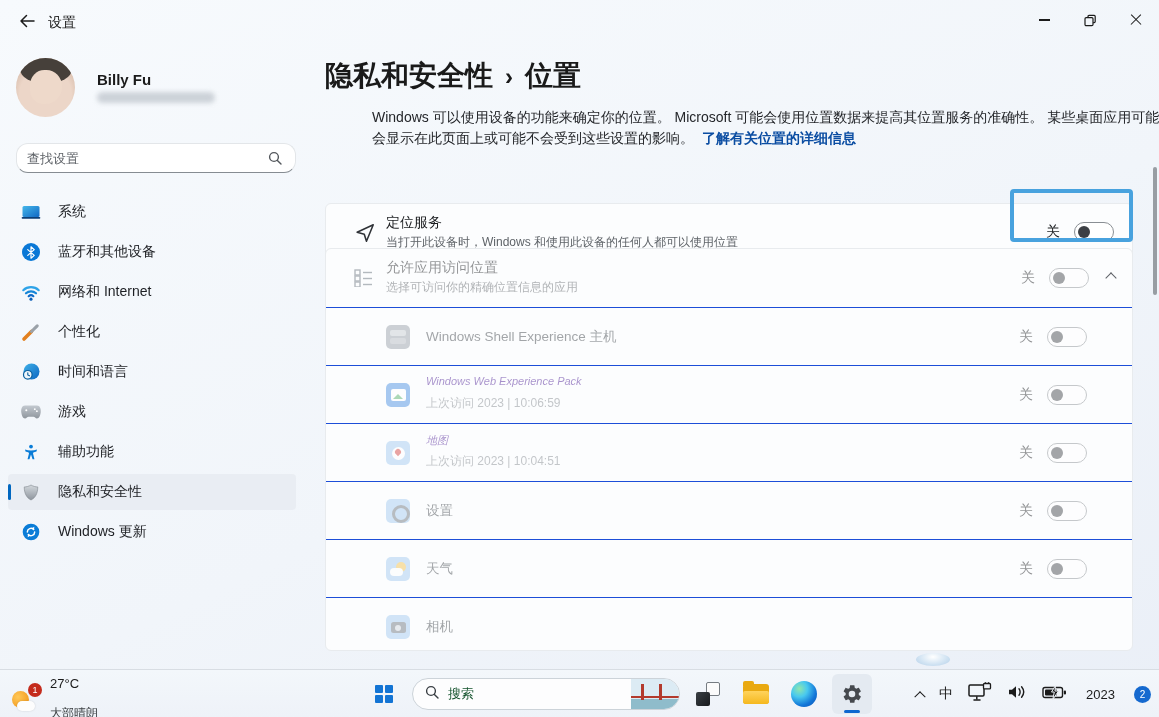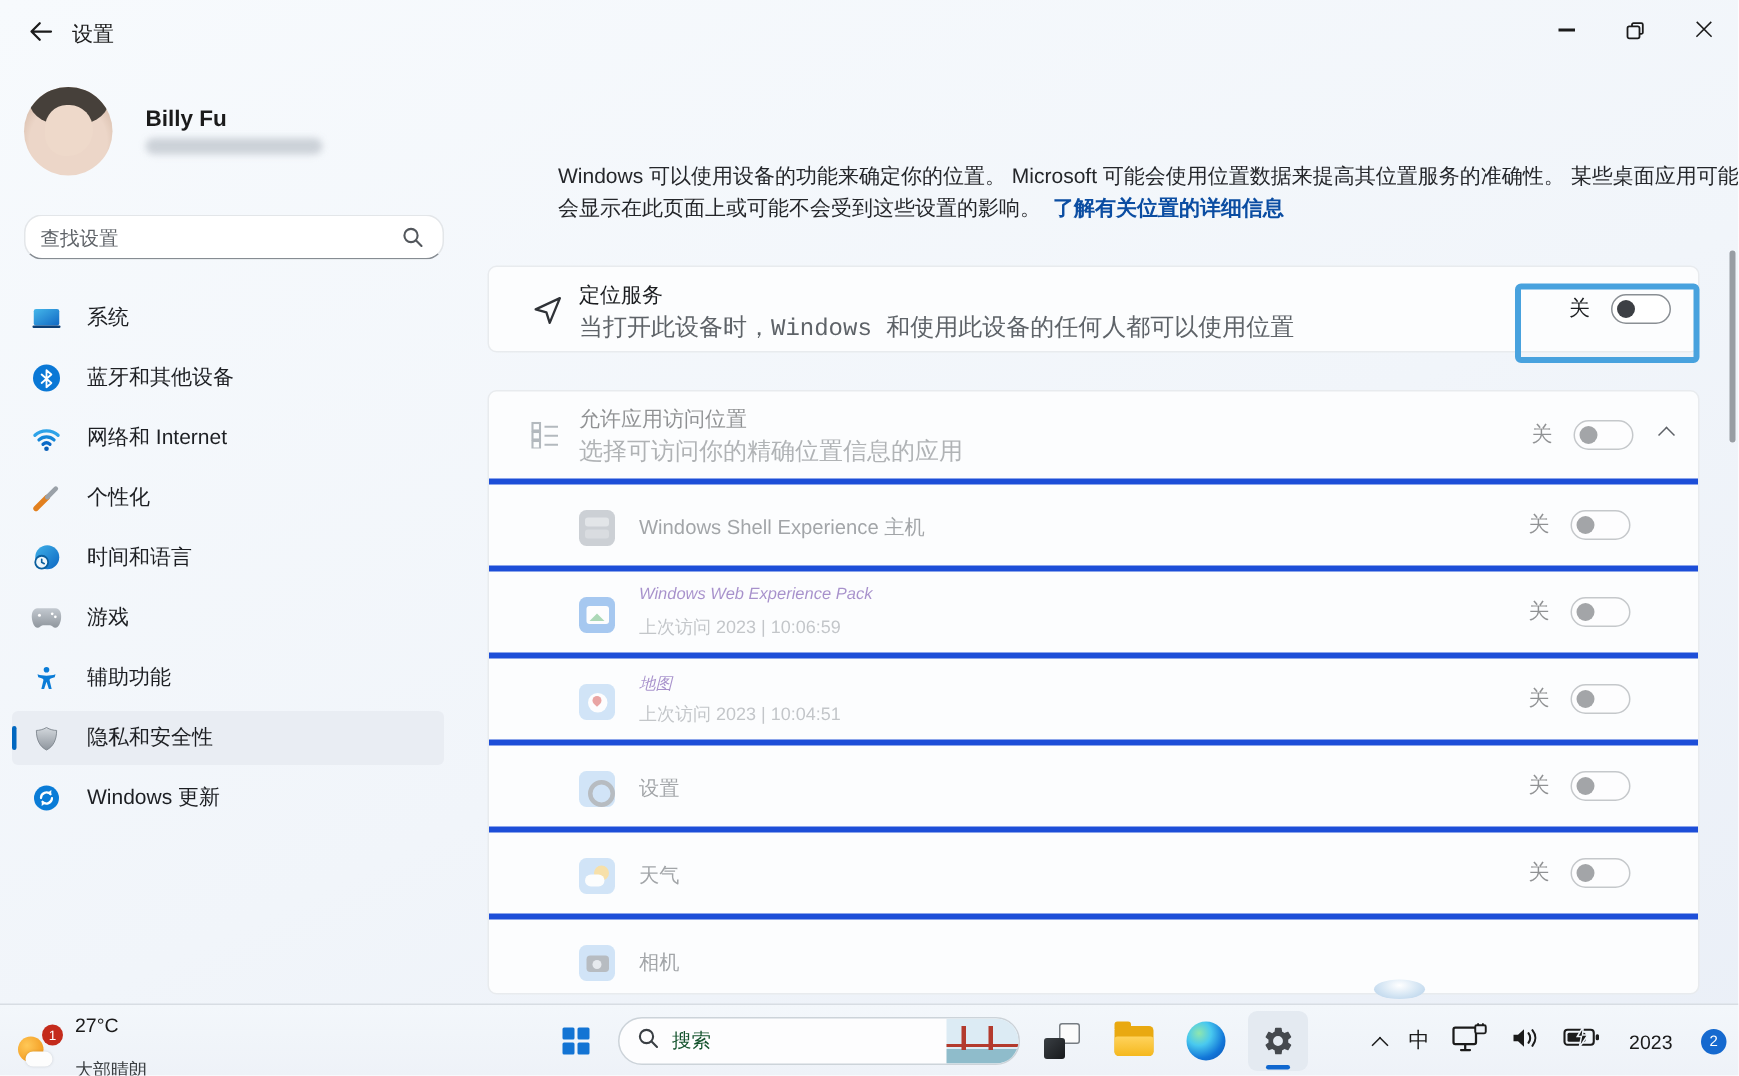--- a/index.html
+++ b/index.html
@@ -53,36 +53,36 @@
   .crumb-parent { cursor:pointer; }
   .page-desc { position:absolute; left:325px; top:107px; width:810px; font-size:14px;
     line-height:21px; color:#24262a;margin-left:47px; }
   .page-link { font-weight:bold; color:#0b4da2; margin-left:8px; cursor:pointer; }
 
   .card { position:absolute; left:325px; width:808px; background:#fcfdfe;
     border:1px solid #e8ebee; border-radius:6px; }
   .row { position:relative; }
   .row-ic { position:absolute; left:28px; top:18px; }
   .row-title { position:absolute; left:60px; top:10px; font-size:14px; color:#1b1d20; }
-  .row-sub { position:absolute; left:60px; top:30px; font-size:16px; color:#5e6368; }
+  .row-sub { position:absolute; left:60px; top:30px; font-size:12px; color:#5e6368; }
   .row-right { position:absolute; top:0; height:100%; display:flex; align-items:center; gap:14px; }
   .toggle-label { font-size:14px; color:#1b1d20; }
   .toggle { position:relative; width:40px; height:20px; border:1px solid #8a8f94; border-radius:10px;
     background:#fff; cursor:pointer; flex:0 0 auto; }
   .toggle .knob { position:absolute; left:3px; top:3px; width:12px; height:12px; border-radius:50%;
     background:#44474c; }
   .chev-up { display:inline-block; width:8px; height:8px; border-right:1.6px solid #5d6166;
     border-bottom:1.6px solid #5d6166; transform:rotate(-135deg); margin-left:4px; cursor:pointer; }
 
   .focus-rect { position:absolute; left:1010px; top:189px; width:123px; height:53px;
     border:4px solid #48a2de; border-radius:4px; pointer-events:none; }
 
-  .group { top:260px; height:403px; overflow:hidden; }
+  .group { top:248px; height:403px; overflow:hidden; }
   .dim { opacity:.48; }
-  .sub-row { position:relative; height:58px; border-top:4px solid #1d4ed8; }
+  .sub-row { position:relative; height:58px; border-top:1px solid #1d4ed8; }
   .app-tile { position:absolute; left:60px; top:17px; width:24px; height:24px; border-radius:5px; }
   .app-name-center { position:absolute; left:100px; top:20px; font-size:13.5px; color:#41464c; }
   .app-name-top { position:absolute; left:100px; top:9px; font-size:11px; color:#4c1d95;font-style:italic; }
   .app-ts { position:absolute; left:100px; top:29px; font-size:12px; color:#868b91; }
 
   .scroll-thumb { position:absolute; left:1153px; top:167px; width:4px; height:128px;
     border-radius:2px; background:#989da3; }
   .bottom-hint { position:absolute; left:916px; top:653px; width:34px; height:13px; border-radius:50%;
     background:radial-gradient(ellipse at 50% 30%, #ffffff 0%, #cfe2f2 60%, #b5cfe8 100%); }
 
@@ -312,25 +312,28 @@
             <path d="M7.6 12 a4.4 4.4 0 0 1 7.6 -3" stroke="#fff" stroke-width="1.8" fill="none" stroke-linecap="round"></path>
             <path d="M16.4 12 a4.4 4.4 0 0 1 -7.6 3" stroke="#fff" stroke-width="1.8" fill="none" stroke-linecap="round"></path>
             <path d="M15.9 5.6 L15.7 9.3 L12.3 8.2 Z" fill="#fff"></path>
             <path d="M8.1 18.4 L8.3 14.7 L11.7 15.8 Z" fill="#fff"></path>
           </svg>
       </span>
       <span>Windows 更新</span>
     </div>
   </div>
 
+  <div class="page-title">
+    <span class="crumb-parent">隐私和安全性</span><span class="crumb-sep">›</span><span>位置</span>
+  </div>
   <div class="page-desc">
     <span>Windows 可以使用设备的功能来确定你的位置。 Microsoft 可能会使用位置数据来提高其位置服务的准确性。 某些桌面应用可能不会显示在此页面上或可能不会受到这些设置的影响。</span><span class="page-link">了解有关位置的详细信息</span>
   </div>
 
-  <div class="card row" style="top:177px; height:58px;font-family:Liberation Mono, monospace;">
+  <div class="card row" style="top:203px; height:58px;">
     <span class="row-ic">
       <svg width="22" height="22" viewBox="0 0 24 24">
           <path d="M21 3 L13.6 21 L11.2 13.4 L3.4 11.2 Z" fill="none" stroke="#2f3237" stroke-width="1.7" stroke-linejoin="round"></path>
         </svg>
     </span>
     <span class="row-title">定位服务</span>
     <span class="row-sub">当打开此设备时，Windows 和使用此设备的任何人都可以使用位置</span>
     <div class="row-right" style="right:18px;">
       <span class="toggle-label">关</span>
       <span class="toggle">

